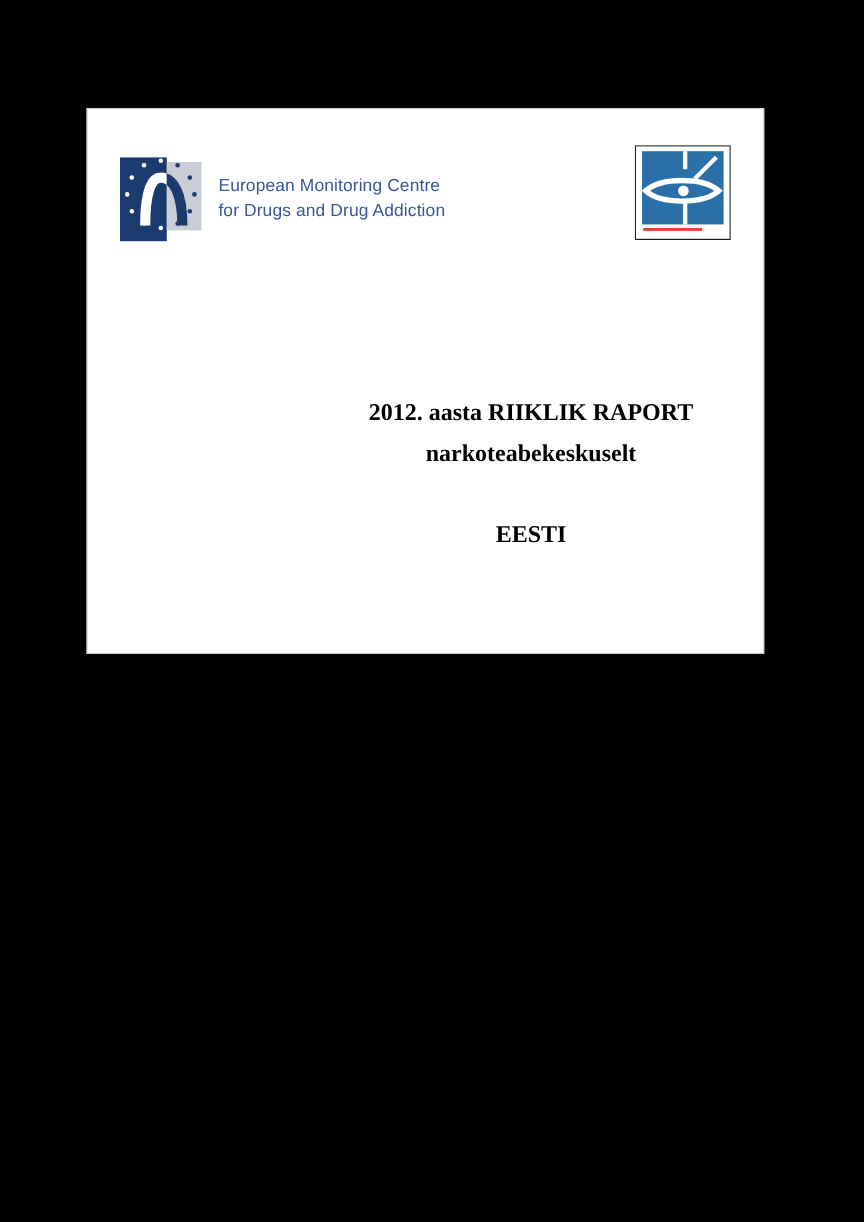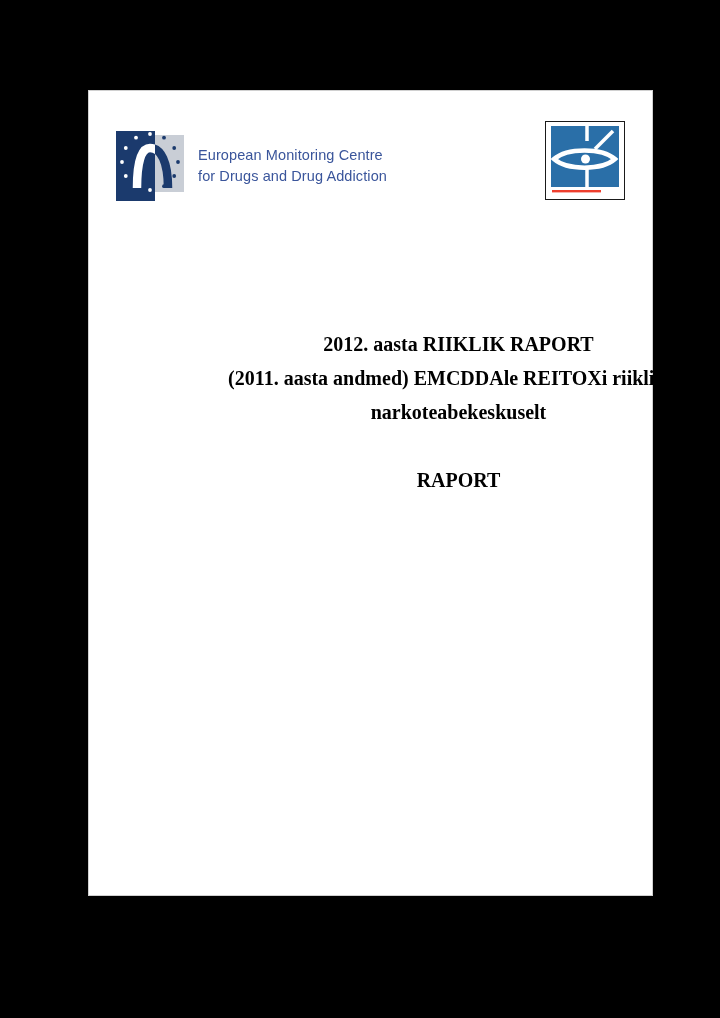--- a/index.html
+++ b/index.html
@@ -10,24 +10,24 @@
   }
   .canvas {
     position: relative;
     width: 720px;
     height: 1018px;
     background: #000000;
     overflow: hidden;
   }
   .paper {
     position: absolute;
-    left: 88px;
+    left: 72px;
     top: 90px;
     width: 565px;
-    height: 806px;
+    height: 455px;
     background: #ffffff;
     box-shadow: inset 0 0 0 1px rgba(120,120,120,0.35);
   }
   
   .emcdda-mark {
     position: absolute;
     left: 28px;
     top: 41px;
     width: 70px;
     height: 74px;
@@ -128,22 +128,21 @@
       <circle cx="40.5" cy="38" r="4.5" fill="#ffffff"></circle>
 
       <line x1="42" y1="48" x2="42" y2="66" stroke="#ffffff" stroke-width="3.5"></line>
 
       <rect x="7" y="69" width="49" height="2.4" fill="#ee3f2e"></rect>
     </svg>
 
     <div class="title-block">
       <div class="para">
         <div class="tline">2012. aasta RIIKLIK RAPORT</div>
-        <div class="tline">(2011. aasta andmed) EMCDDAle REITOXi riiklikult</div>
         <div class="tline">narkoteabekeskuselt</div>
       </div>
       <div class="para second">
-        <div class="tline">RAPORT</div>
+        <div class="tline">EESTI</div>
       </div>
     </div>
 
   </div>
 </div>
 
 </body></html>

